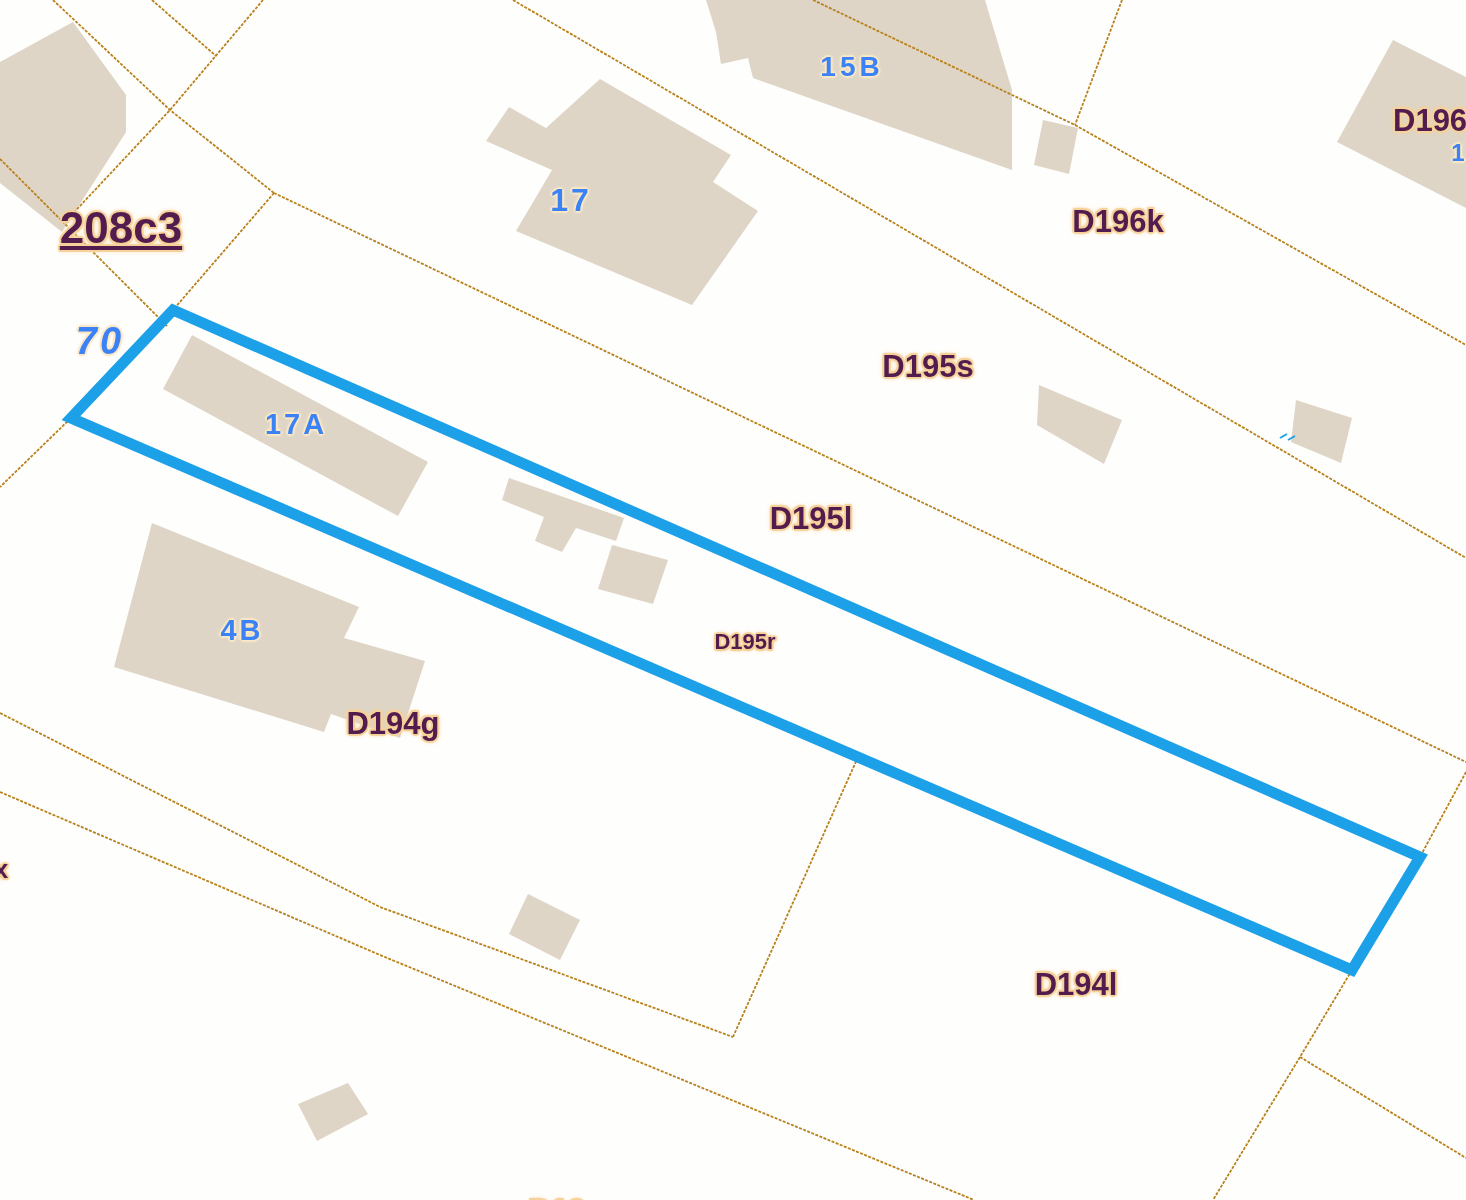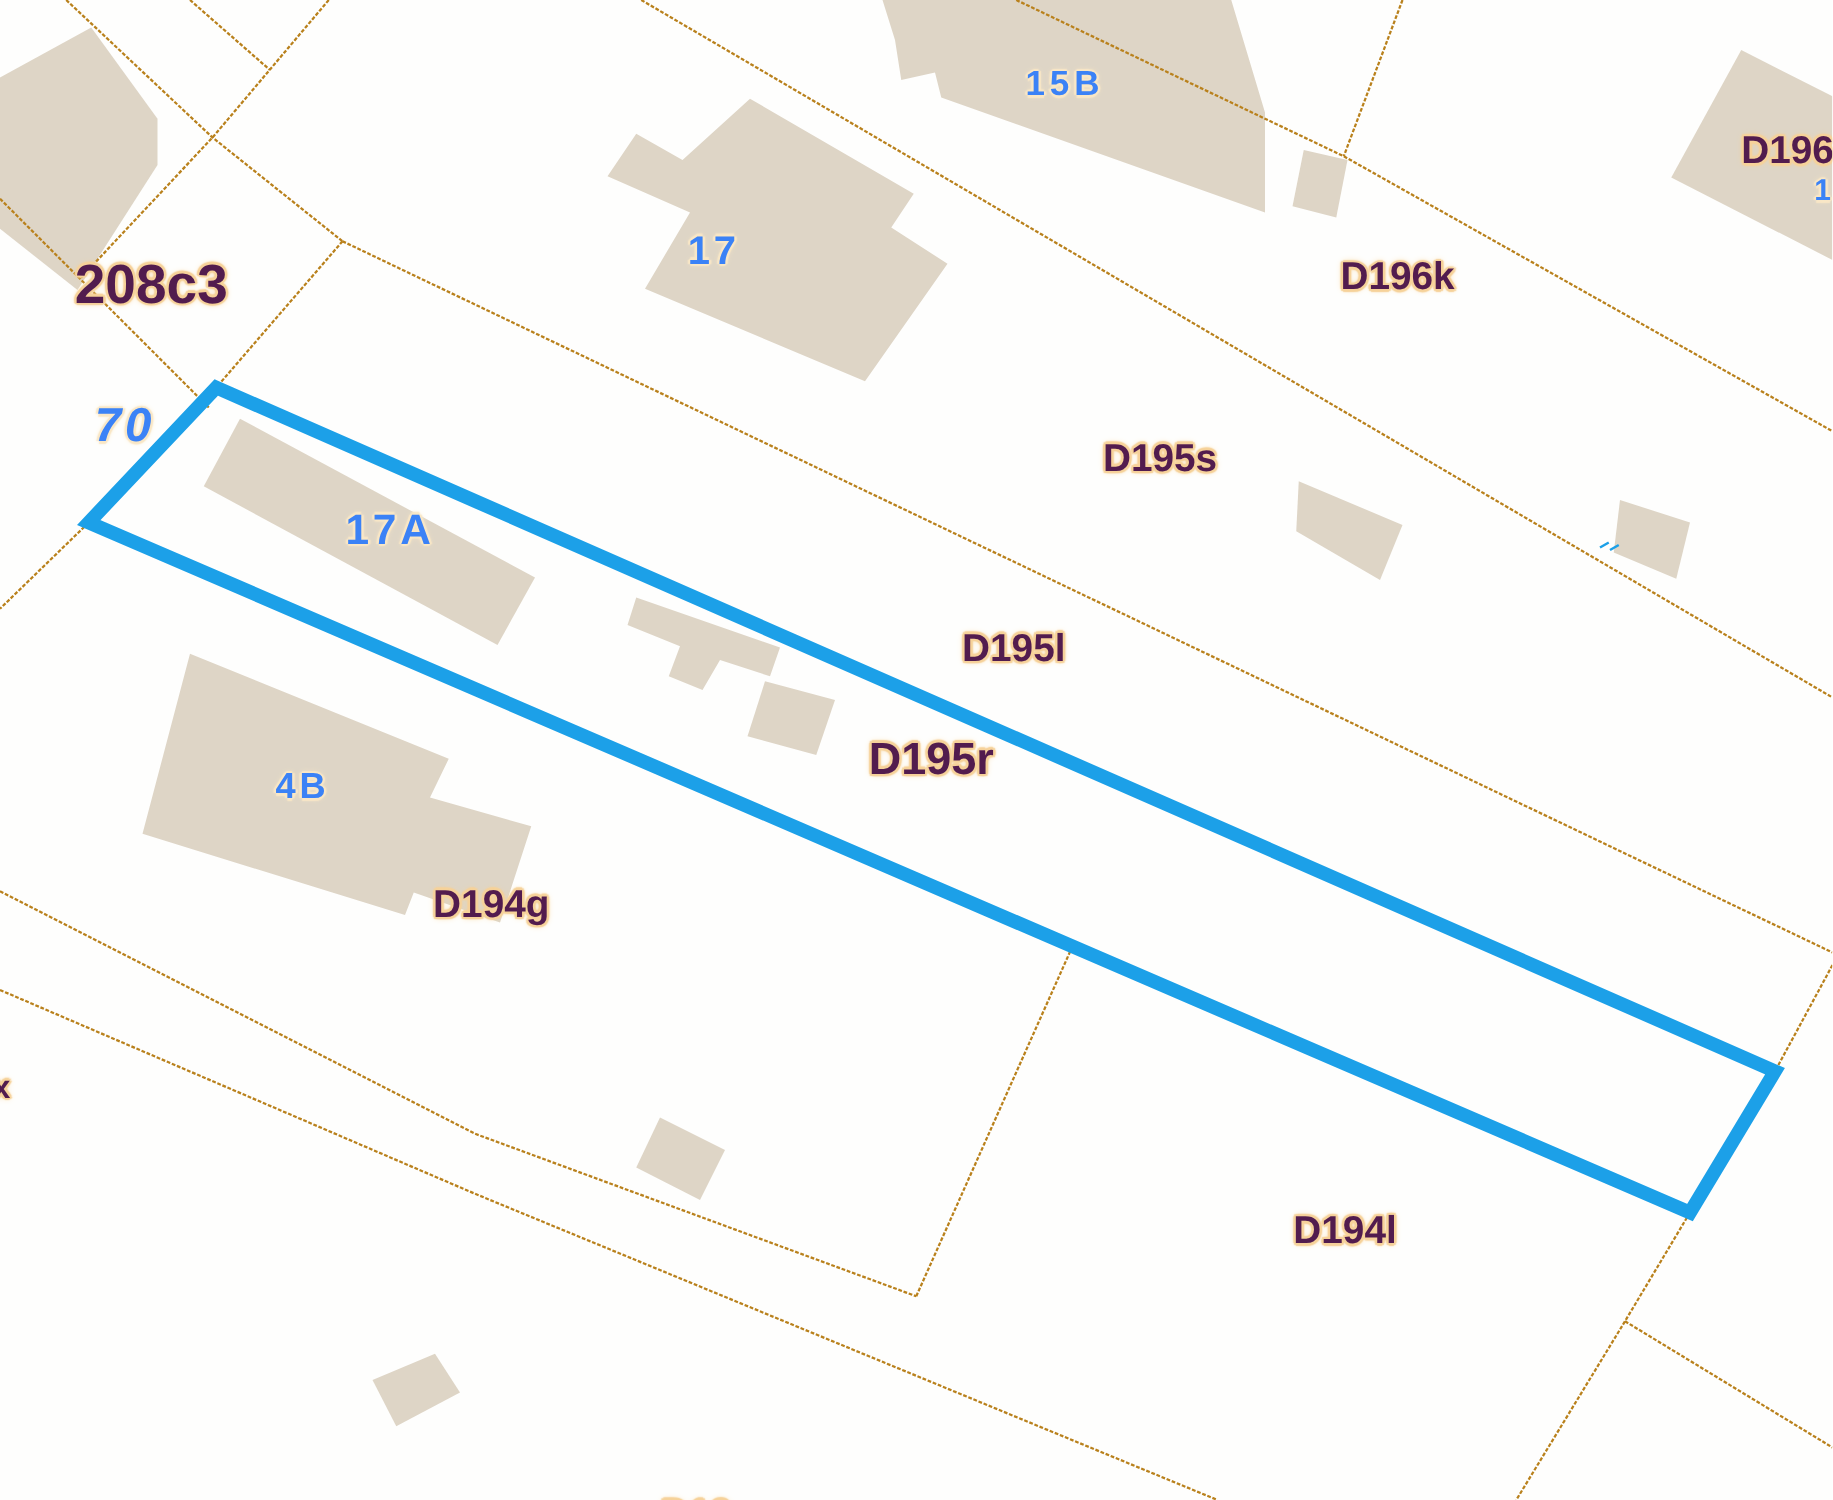--- a/index.html
+++ b/index.html
@@ -75,41 +75,41 @@
       <polyline points="0,792 380,955 974,1200"></polyline>
       <polyline points="1466,772 1420,857 1352,970 1300,1057 1213,1200"></polyline>
       <polyline points="1300,1057 1466,1158"></polyline>
     </g>
 
     <polygon points="173,310 1420,857 1352,970 71,418" fill="none" stroke="#1ca0e8" stroke-width="11" stroke-linejoin="miter"></polygon>
 
     <path d="M1280,438 l7,-4 m1,6 l7,-4" stroke="#1ca0e8" stroke-width="2" fill="none"></path>
   </svg>
 
-  <div class="lbl parcel" style="left:121px; top:228px; font-size:44px;">208c3</div>
+  <div class="lbl parcel" style="left:121px; top:228px; font-size:44px;text-decoration:underline;">208c3</div>
 
   <div class="lbl house" style="left:100px; top:341px; font-size:38px; letter-spacing:3px;font-style:italic;">70</div>
 
   <div class="lbl house" style="left:571px; top:200px; font-size:32px; letter-spacing:3px;">17</div>
 
   <div class="lbl house" style="left:852px; top:67px; font-size:28px; letter-spacing:4px;">15B</div>
 
   <div class="lbl parcel" style="left:1393px; top:88px; font-size:31px; transform:translate(0,-50%);margin-top:32px;">D196</div>
 
   <div class="lbl house" style="left:1458px; top:153px; font-size:24px;">1</div>
 
   <div class="lbl parcel" style="left:1118px; top:221px; font-size:31px;">D196k</div>
 
   <div class="lbl parcel" style="left:928px; top:366px; font-size:31px;text-align:center;">D195s</div>
 
-  <div class="lbl house" style="left:312px; top:424px; font-size:34px; letter-spacing:3px;">17A</div>
+  <div class="lbl house" style="left:296px; top:424px; font-size:29px; letter-spacing:3px;">17A</div>
 
   <div class="lbl parcel" style="left:811px; top:518px; font-size:31px;">D195l</div>
 
-  <div class="lbl parcel" style="left:745px; top:607px; font-size:36px;">D195r</div>
+  <div class="lbl parcel" style="left:745px; top:642px; font-size:22px;">D195r</div>
 
   <div class="lbl house" style="left:242px; top:630px; font-size:29px; letter-spacing:3px;">4B</div>
 
   <div class="lbl parcel" style="left:393px; top:723px; font-size:31px;">D194g</div>
 
   <div class="lbl parcel" style="left:1052px; top:984px; font-size:31px;margin-left:24px;">D194l</div>
 
   <div class="lbl parcel" style="left:1px; top:869px; font-size:26px;">x</div>
 
   <div class="lbl parcel" style="left:557px; top:1211px; font-size:31px;">D19</div>

